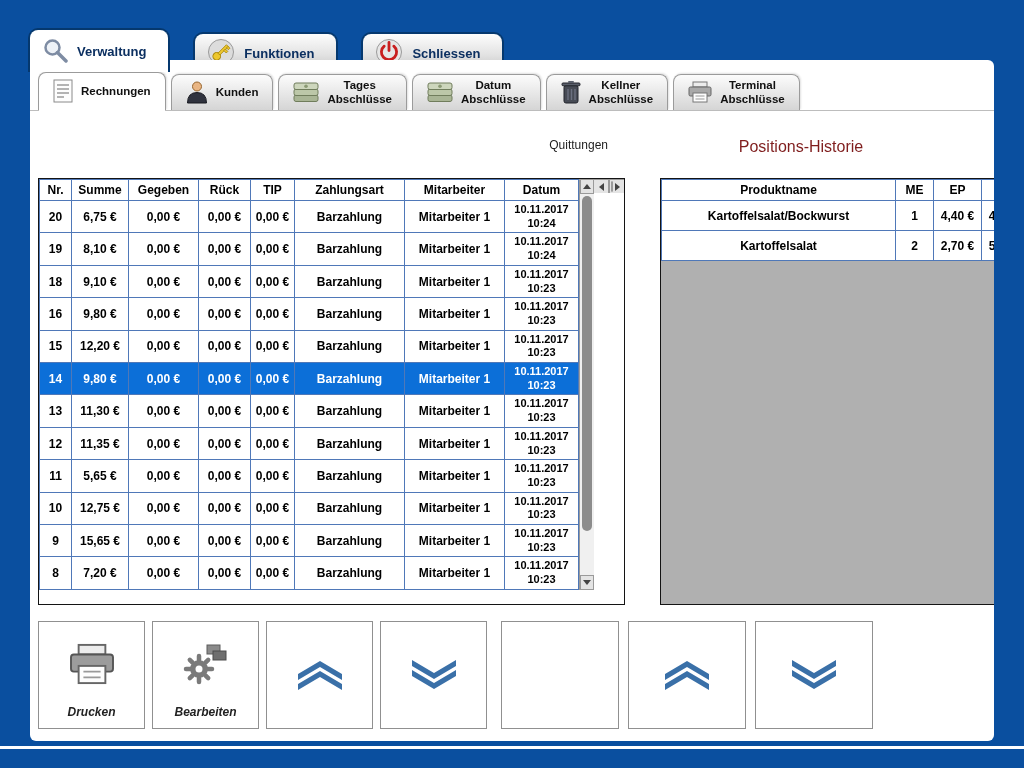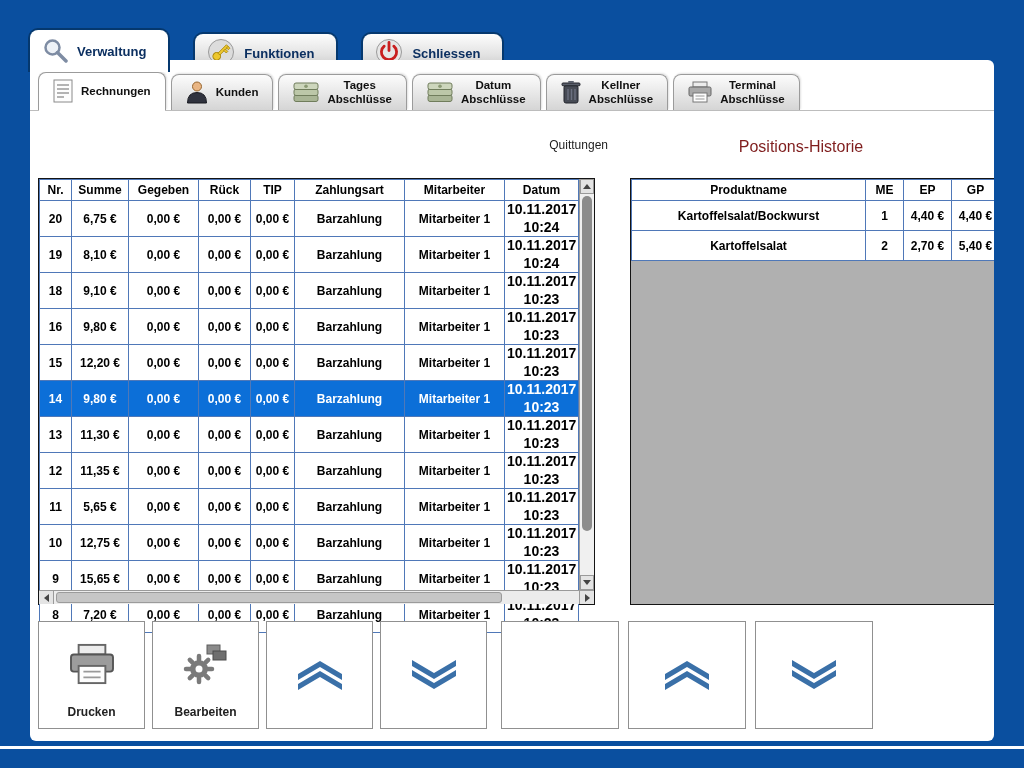--- a/index.html
+++ b/index.html
@@ -32,33 +32,33 @@
   .st-label .l2:empty { display:none; }
 
   
   .titles { display:flex; margin-top:27px; }
   .sec-title-left  { width:578px; text-align:right; font-size:12px; color:#1e1e1e; }
   .sec-title-right { flex:1; text-align:center; font-size:16px; color:#7f1d1d; }
 
   
   .tables { display:flex; margin:22px 0 0 8px; gap:23px; }
   .tbox { border:1px solid #141414; height:427px; }
-  .left-tbox { width:652px; display:flex; flex-direction:column; }
+  .left-tbox { width:652px; display:flex; flex-direction:row; }
   .right-tbox { width:370px; background:#b0b0b0;margin-left:12px; }
 
   .scrollrow { display:flex; height:411px; }
   table.tbl { border-collapse:collapse; table-layout:fixed; background:#fff; }
   .receipts-tbl { width:539px; }
   .positions-tbl { width:368px; }
   .tbl th { border:1px solid #4f78b8; font-size:12px; font-weight:bold; height:21px;
             background:#fff; color:#000; text-align:center; padding:0; }
   .tbl td { border:1px solid #4f78b8; font-size:12px; font-weight:bold; height:30px;
             background:#fff; color:#000; text-align:center; padding:0 2px; }
   .tbl tr.selected td { background:#0c6fd8; color:#fff; }
-  .tbl td.datum { font-size:14px; line-height:1.25;margin-top:9px; }
+  .tbl td.datum { font-size:11px; line-height:1.25;margin-top:9px; }
 
   
   .c-nr{width:32px}.c-summe{width:57px}.c-geg{width:70px}.c-rueck{width:52px}
   .c-tip{width:44px}.c-zahl{width:110px}.c-mit{width:100px}.c-datum{width:74px}
   
   .c-prod{width:234px}.c-me{width:38px}.c-ep{width:48px}.c-gp{width:48px}
 
   
   .vscroll { width:15px; background:#f0f0f0; border-left:1px solid #9a9a9a;
              display:flex; flex-direction:column; }
@@ -73,21 +73,21 @@
   .hs-btn.rightb { border-left:1px solid #9a9a9a; }
   .hs-track { flex:1; position:relative; }
   .hs-thumb { position:absolute; left:2px; top:1px; bottom:1px; width:85%;
               background:#c6c6c6; border:1px solid #9b9b9b; border-radius:3px; }
   .tri-up   { width:0;height:0;border-left:4px solid transparent;border-right:4px solid transparent;border-bottom:5px solid #444; }
   .tri-down { width:0;height:0;border-left:4px solid transparent;border-right:4px solid transparent;border-top:5px solid #444; }
   .tri-left { width:0;height:0;border-top:4px solid transparent;border-bottom:4px solid transparent;border-right:5px solid #444; }
   .tri-right{ width:0;height:0;border-top:4px solid transparent;border-bottom:4px solid transparent;border-left:5px solid #444; }
 
   
-  .actions { display:flex; margin:16px 0 0 8px; }
+  .actions { display:flex; margin:16px 0 0 8px;font-style:italic; }
   .grp { display:flex; gap:7px; }
   .grp.rightg { margin-left:14px; gap:9px; }
   .abtn { width:107px; height:108px; background:#fff; border:1px solid #909090;
           display:flex; flex-direction:column; align-items:center; }
   .grp.rightg .abtn { width:118px; }
   .abtn .ic { flex:1; display:flex; align-items:center; justify-content:center; }
   .abtn .lbl { font-size:12px; font-weight:bold; color:#222; padding-bottom:9px; }
   .abtn .lbl:empty { display:none; }
 
   .bottom-line { position:absolute; left:0; right:0; bottom:19px; height:3px; background:#ffffff; }

